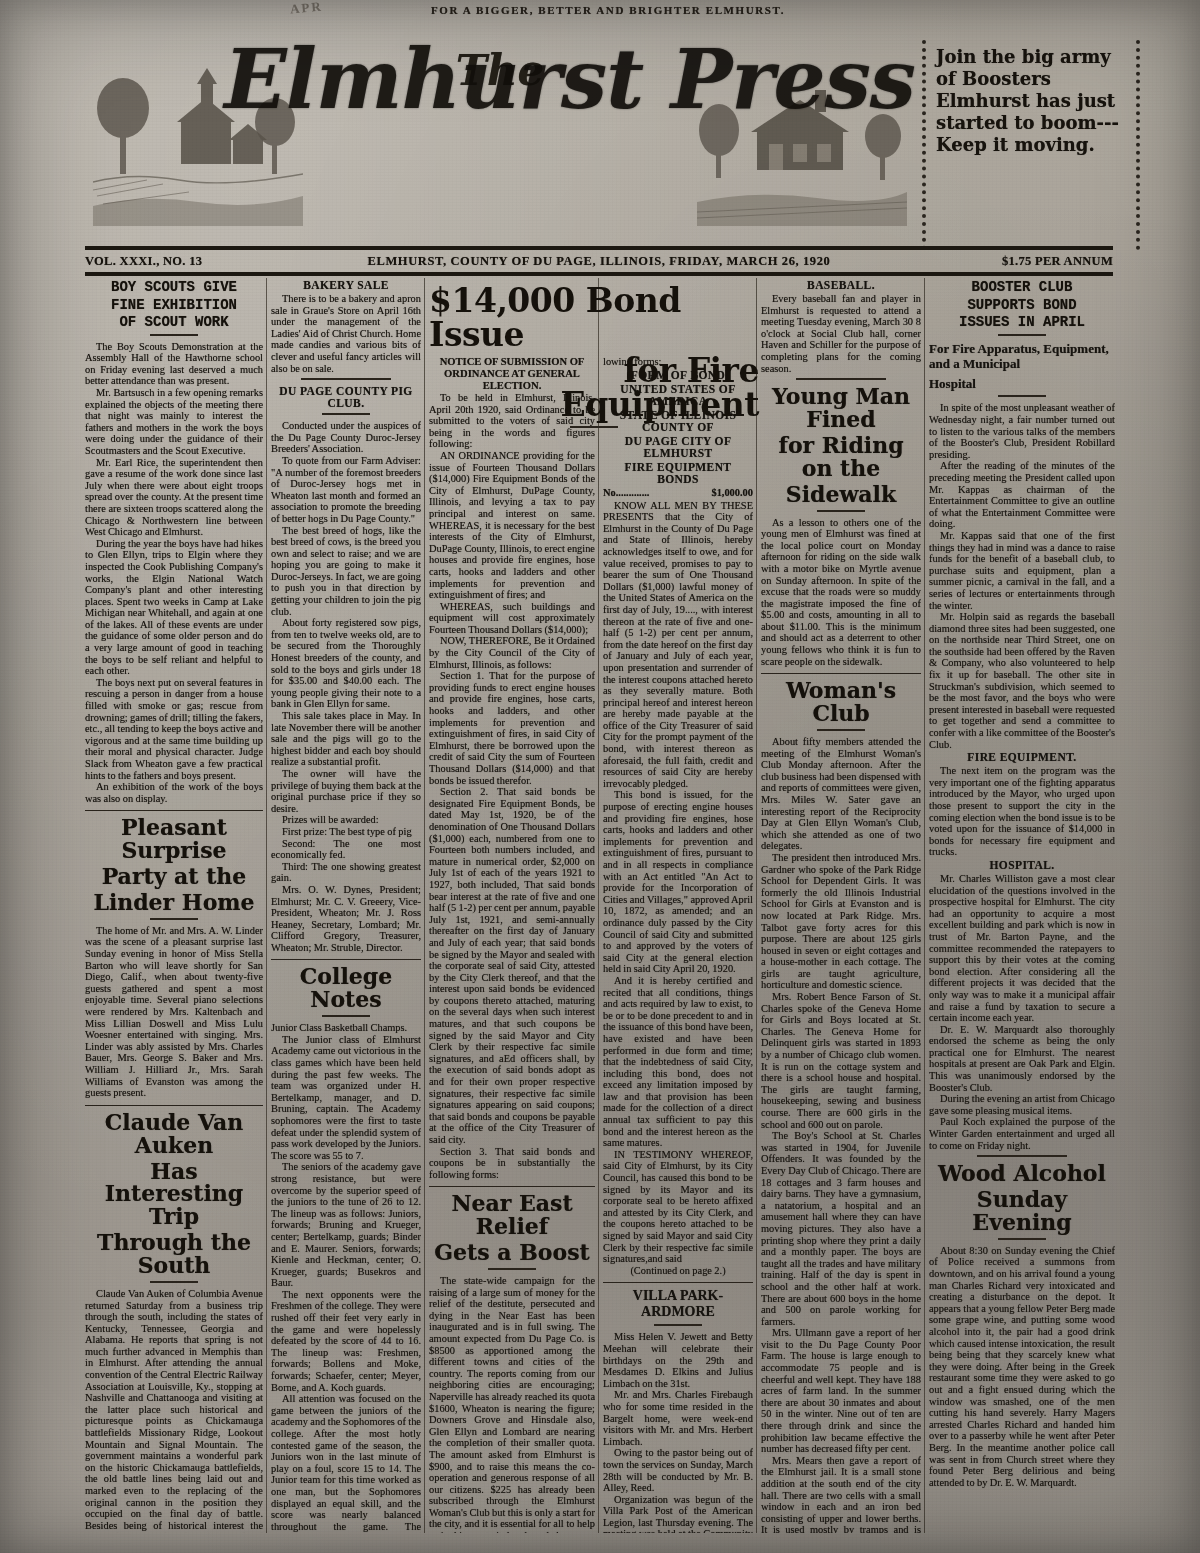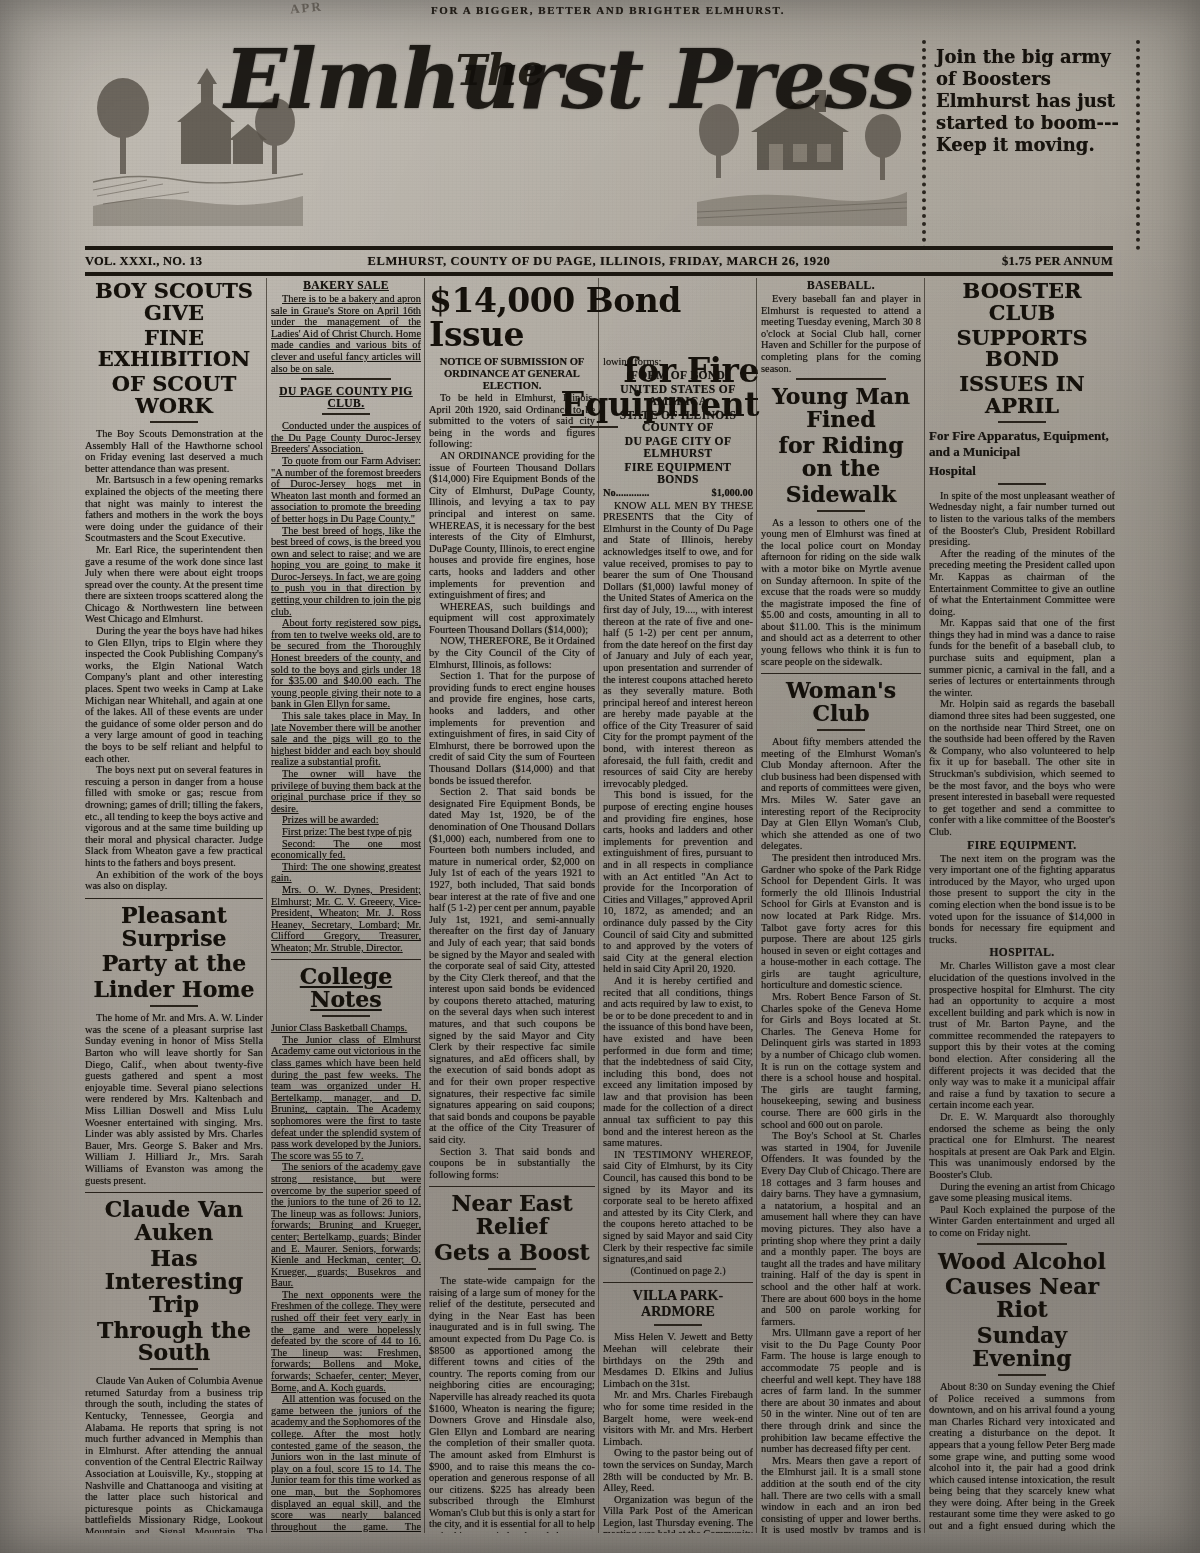--- a/index.html
+++ b/index.html
@@ -53,30 +53,30 @@
   .folio{position:absolute;left:85px;top:254px;width:1028px;height:20px;
     font-size:12.5px;font-weight:bold;letter-spacing:.3px;color:#17130d;}
   .folio .l{position:absolute;left:0;top:0;}
   .folio .c{position:absolute;left:0;right:0;top:0;text-align:center;letter-spacing:.6px;}
   .folio .r{position:absolute;right:0;top:0;}
 
   
   .cols{position:absolute;left:85px;top:278px;width:1030px;height:1255px;}
   .col{position:absolute;top:0;height:1255px;overflow:hidden;}
   .c1{left:0;width:178px;}
-  .c2{left:186px;width:150px;text-decoration:underline;}
+  .c2{left:186px;width:150px;}
   .c3{left:344px;width:166px;}
   .c4{left:518px;width:150px;}
   .c5{left:676px;width:160px;}
   .c6{left:844px;width:186px;}
   .vrule{position:absolute;top:0;width:0;height:1255px;border-left:1px solid #3a332a;opacity:.75;}
 
   .hd{font-family:"DejaVu Serif",serif;font-weight:bold;color:#15110b;
       text-align:center;line-height:1.04;margin:2px 0 3px;}
-  .hd.k1{font-size:21px;}
+  .hd.k1{font-size:14px;font-family:Liberation Mono, monospace;}
   .hd.k2{font-size:22px;}
   .hd.big{font-size:33px;line-height:1.02;letter-spacing:-.5px;}
   .sub{text-align:left;font-weight:bold;font-size:13px;line-height:1.2;margin:3px 0 4px;}
   .dash{width:48px;height:0;border-top:2px solid #2a241c;margin:4px auto 5px;}
   .dash.w{width:90px;}
   .hr{width:100%;height:0;border-top:1.5px solid #2a241c;margin:6px 0 5px;}
   .capline{text-align:center;font-weight:bold;font-size:11.5px;letter-spacing:.4px;margin:1px 0 2px;}
 
   p.t{margin:0;font-size:10.4px;line-height:11.6px;text-align:justify;
       text-indent:11px;color:#19150f;word-spacing:-0.2px;}
@@ -306,21 +306,20 @@
       <div class="capline">FIRE EQUIPMENT.</div>
       <p class="t">The next item on the program was the very important one of the fighting apparatus introduced by the Mayor, who urged upon those present to support the city in the coming election when the bond issue is to be voted upon for the issuance of $14,000 in bonds for necessary fire equipment and trucks.</p>
       <div class="capline">HOSPITAL.</div>
       <p class="t">Mr. Charles Williston gave a most clear elucidation of the questions involved in the prospective hospital for Elmhurst.  The city had an opportunity to acquire a most excellent building and park which is now in trust of Mr. Barton Payne, and the committee recommended the ratepayers to support this by their votes at the coming bond election.  After considering all the different projects it was decided that the only way was to make it a municipal affair and raise a fund by taxation to secure a certain income each year.</p>
       <p class="t">Dr. E. W. Marquardt also thoroughly endorsed the scheme as being the only practical one for Elmhurst.  The nearest hospitals at present are Oak Park and Elgin.  This was unanimously endorsed by the Booster's Club.</p>
       <p class="t">During the evening an artist from Chicago gave some pleasing musical items.</p>
       <p class="t">Paul Koch explained the purpose of the Winter Garden entertainment and urged all to come on Friday night.</p>
 
       <div class="dash w"></div>
       <div class="hd k2">Wood Alcohol</div>
-      <div class="hd k2">Causes Near Riot</div>
       <div class="hd k2">Sunday Evening</div>
       <div class="dash"></div>
       <p class="t">About 8:30 on Sunday evening the Chief of Police received a summons from downtown, and on his arrival found a young man Charles Richard very intoxicated and creating a disturbance on the depot.  It appears that a young fellow Peter Berg made some grape wine, and putting some wood alcohol into it, the pair had a good drink which caused intense intoxication, the result being being that they scarcely knew what they were doing.  After being in the Greek restaurant some time they were asked to go out and a fight ensued during which the window was smashed, one of the men cutting his hand severely. Harry Magers arrested Charles Richard and handed him over to a passerby while he went after Peter Berg.  In the meantime another police call was sent in from Church street where they found Peter Berg delirious and being attended to by Dr. E. W. Marquardt.</p>
 
     </div>
 
   </div>
 
   <div style="position:absolute;left:429px;top:282px;width:330px;">
     <div class="hd big" style="text-align:left;">$14,000 Bond Issue</div>

